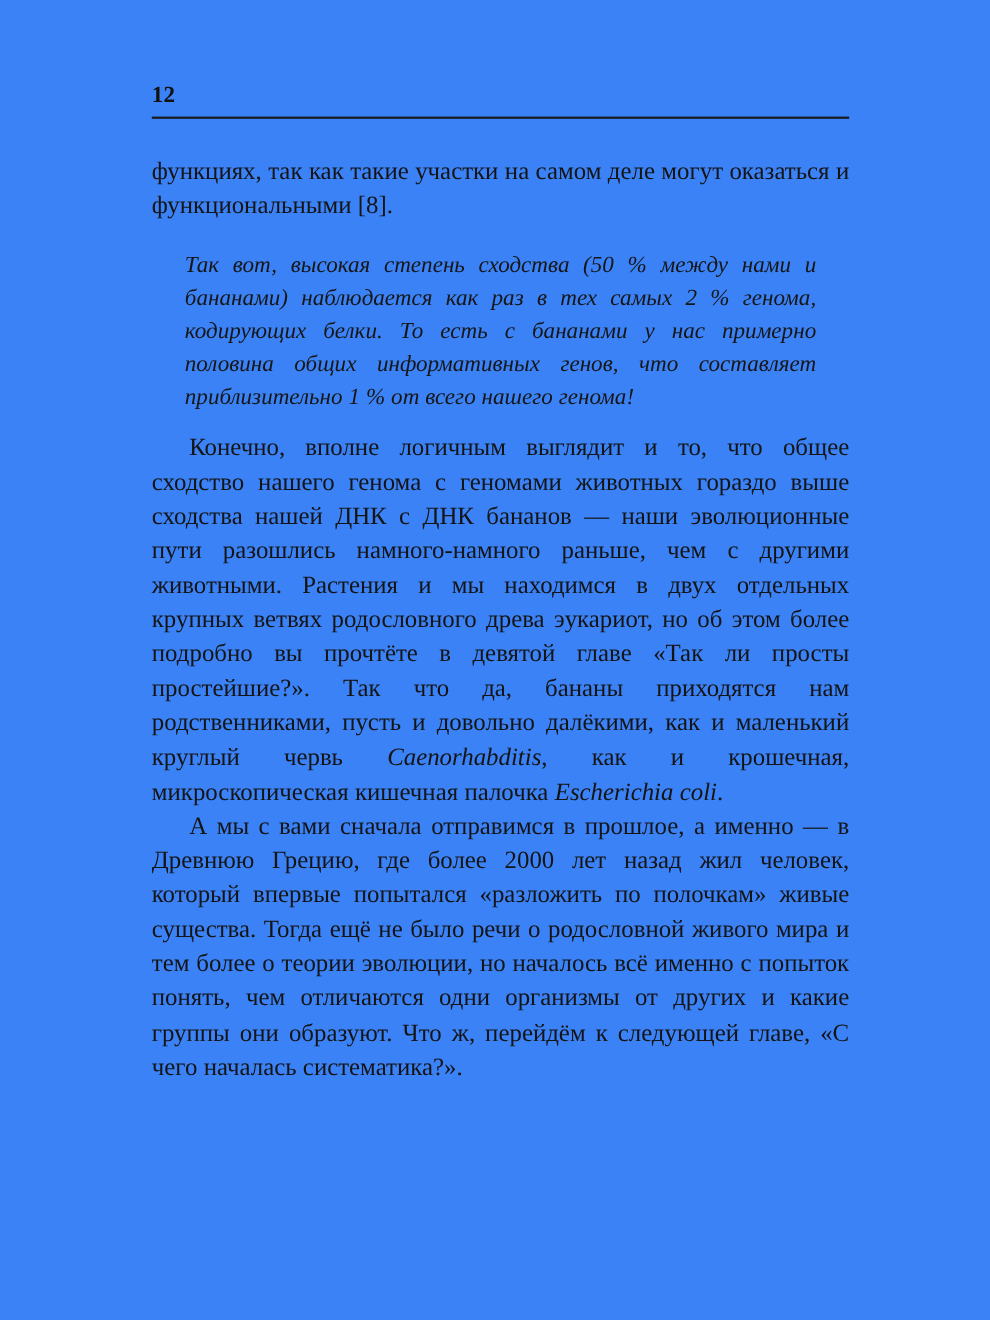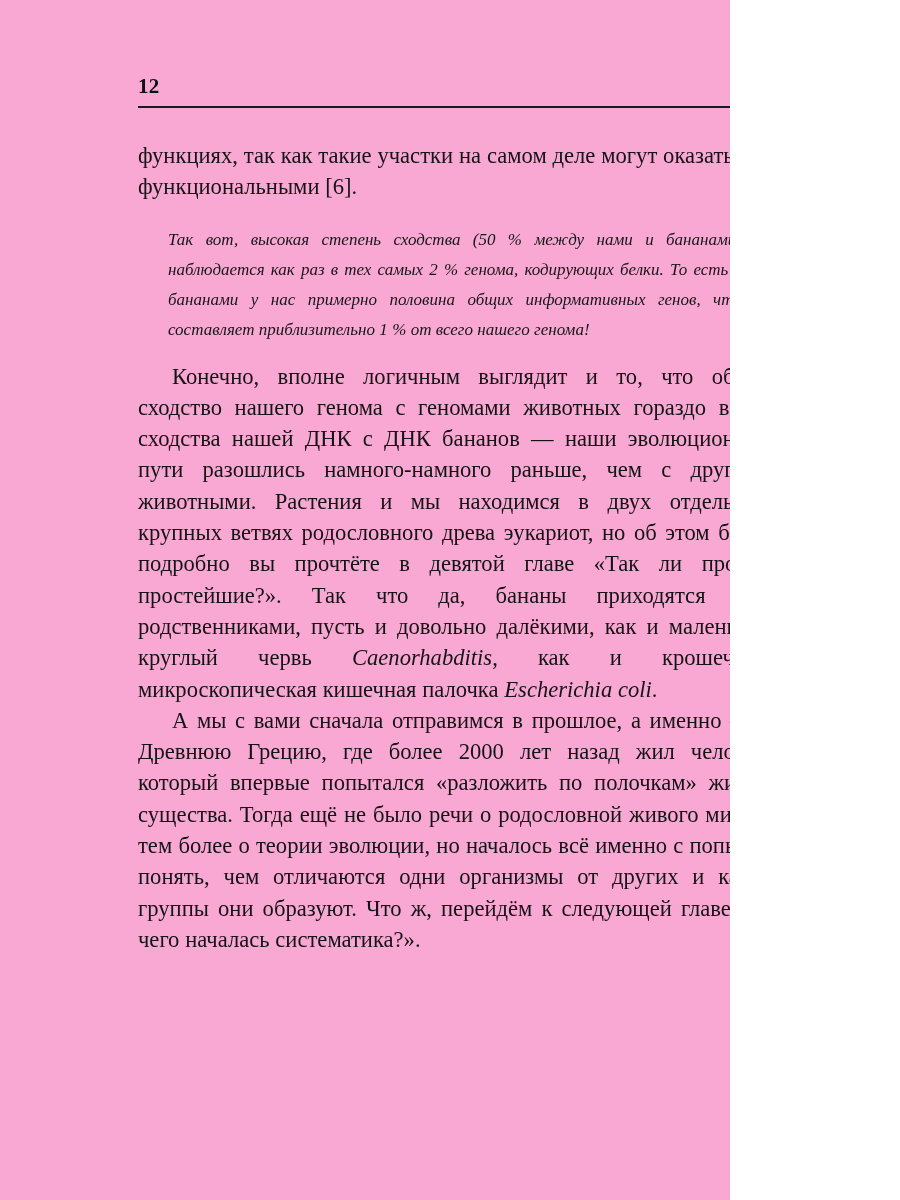--- a/index.html
+++ b/index.html
@@ -12,23 +12,23 @@
   body {
     width: 900px;
     height: 1200px;
     font-family: "Liberation Serif", "DejaVu Serif", serif;
     color: #141414;
     -webkit-font-smoothing: antialiased;
   }
 
   .page {
     position: relative;
-    width: 730px;
+    width: 900px;
     height: 1200px;
-    background: #f9a8d4;
+    background: #3b82f6;
     box-sizing: border-box;
     overflow: hidden;
     text-decoration: underline;
   }
 
   
   .running-head {
     position: absolute;
     left: 138px;
     top: 76px;
@@ -99,21 +99,21 @@
   
   .pullquote {
     margin: 22px 0 16px 0;
     padding: 0 0 0 30px;
     width: 604px;
     box-sizing: border-box;
   }
 
   .pullquote p {
     font-style: italic;
-    font-size: 17px;
+    font-size: 21px;
     line-height: 30px;
     text-align: justify;
     color: #161616;
   }
 
   .body-after-quote {
     margin-top: 16px;
   }
 
   .sci {
@@ -126,21 +126,21 @@
 <div class="page">
 
   <div class="running-head">
     <div class="folio">12</div>
   </div>
 
   <div class="head-rule"></div>
 
   <div class="textblock">
 
-    <p class="cont">функциях, так как такие участки на самом деле могут оказаться и функциональными [6].</p>
+    <p class="cont">функциях, так как такие участки на самом деле могут оказаться и функциональными [8].</p>
 
     <blockquote class="pullquote">
       <p>Так вот, высокая степень сходства (50 % между нами и бананами) наблюдается как раз в тех самых 2 % генома, кодирующих белки. То есть с бананами у нас примерно половина общих информативных генов, что составляет приблизительно 1 % от всего нашего генома!</p>
     </blockquote>
 
     <p class="indent body-after-quote"><span>Конечно, вполне логичным выглядит и то, что общее сходство нашего генома с геномами животных гораздо выше сходства нашей ДНК с ДНК бананов — наши эволюционные пути разошлись намного-намного раньше, чем с другими животными. Растения и мы находимся в двух отдельных крупных ветвях родословного древа эукариот, но об этом более подробно вы прочтёте в девятой главе «Так ли просты простейшие?». Так что да, бананы приходятся нам родственниками, пусть и довольно далёкими, как и маленький круглый червь </span><span class="sci">Caenorhabditis</span><span>, как и крошечная, микроскопическая кишечная палочка </span><span class="sci">Escherichia coli</span><span>.</span></p>
 
     <p class="indent">А мы с вами сначала отправимся в прошлое, а именно — в Древнюю Грецию, где более 2000 лет назад жил человек, который впервые попытался «разложить по полочкам» живые существа. Тогда ещё не было речи о родословной живого мира и тем более о теории эволюции, но началось всё именно с попыток понять, чем отличаются одни организмы от других и какие группы они образуют. Что ж, перейдём к следующей главе, «С чего началась систематика?».</p>
 
   </div>

